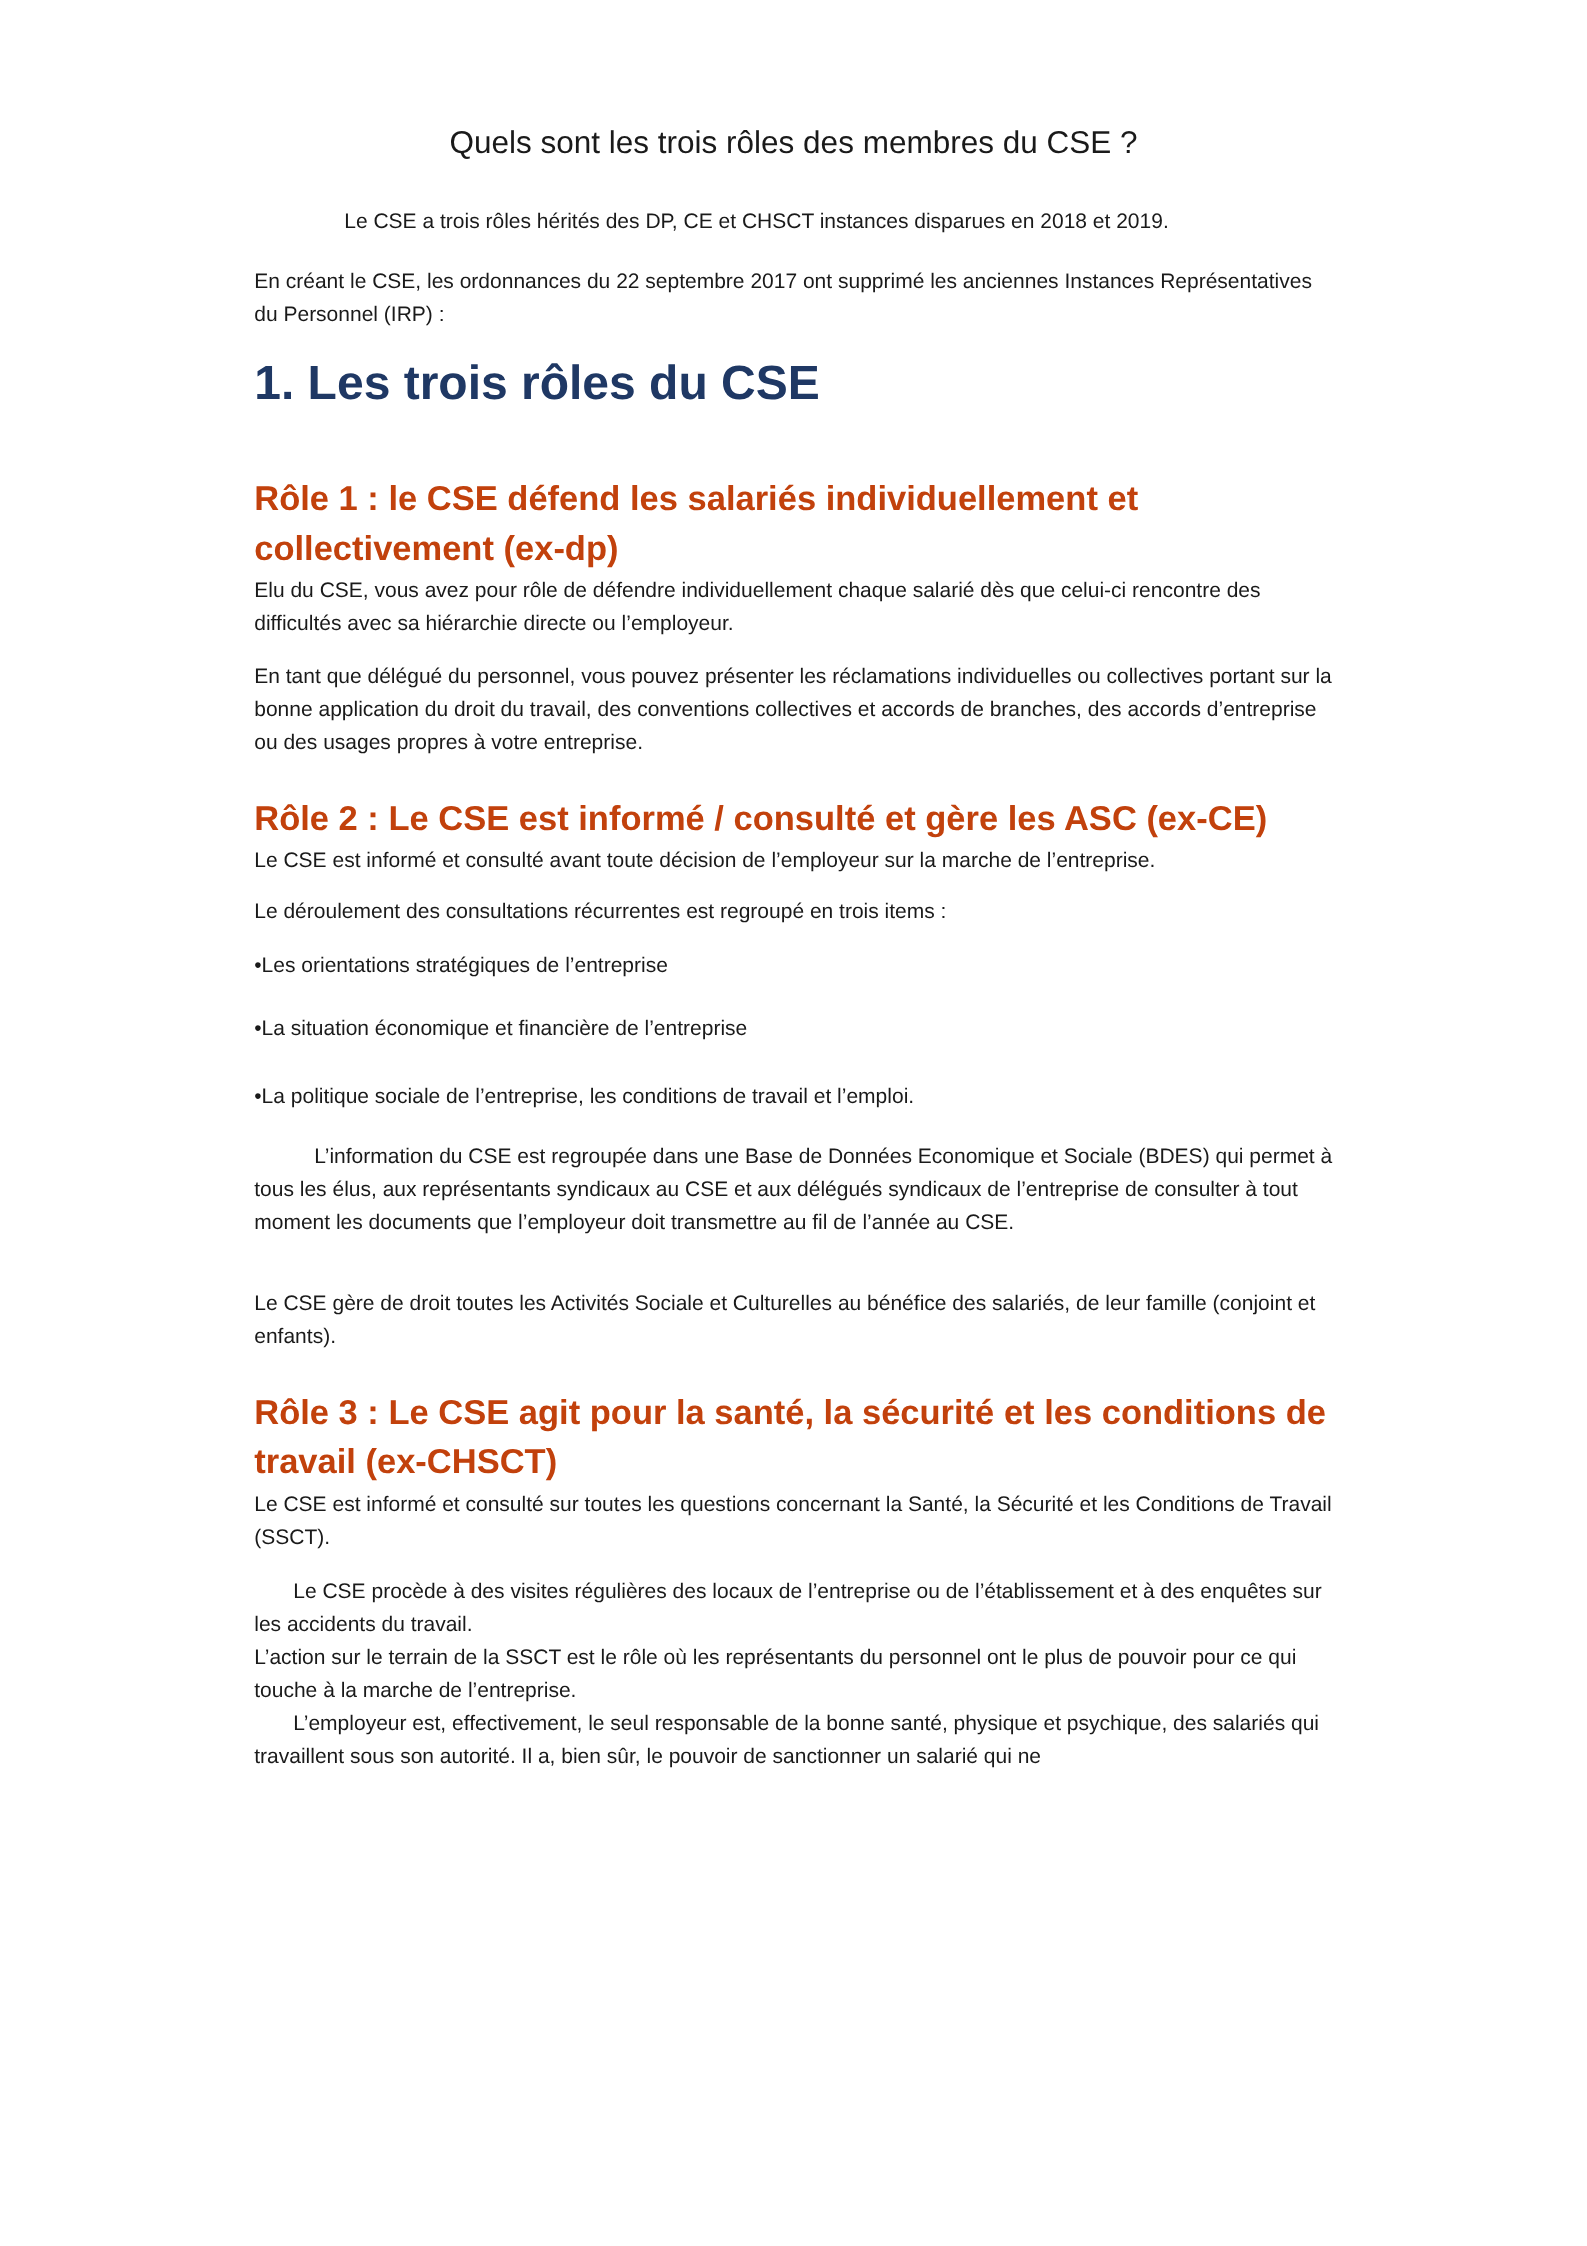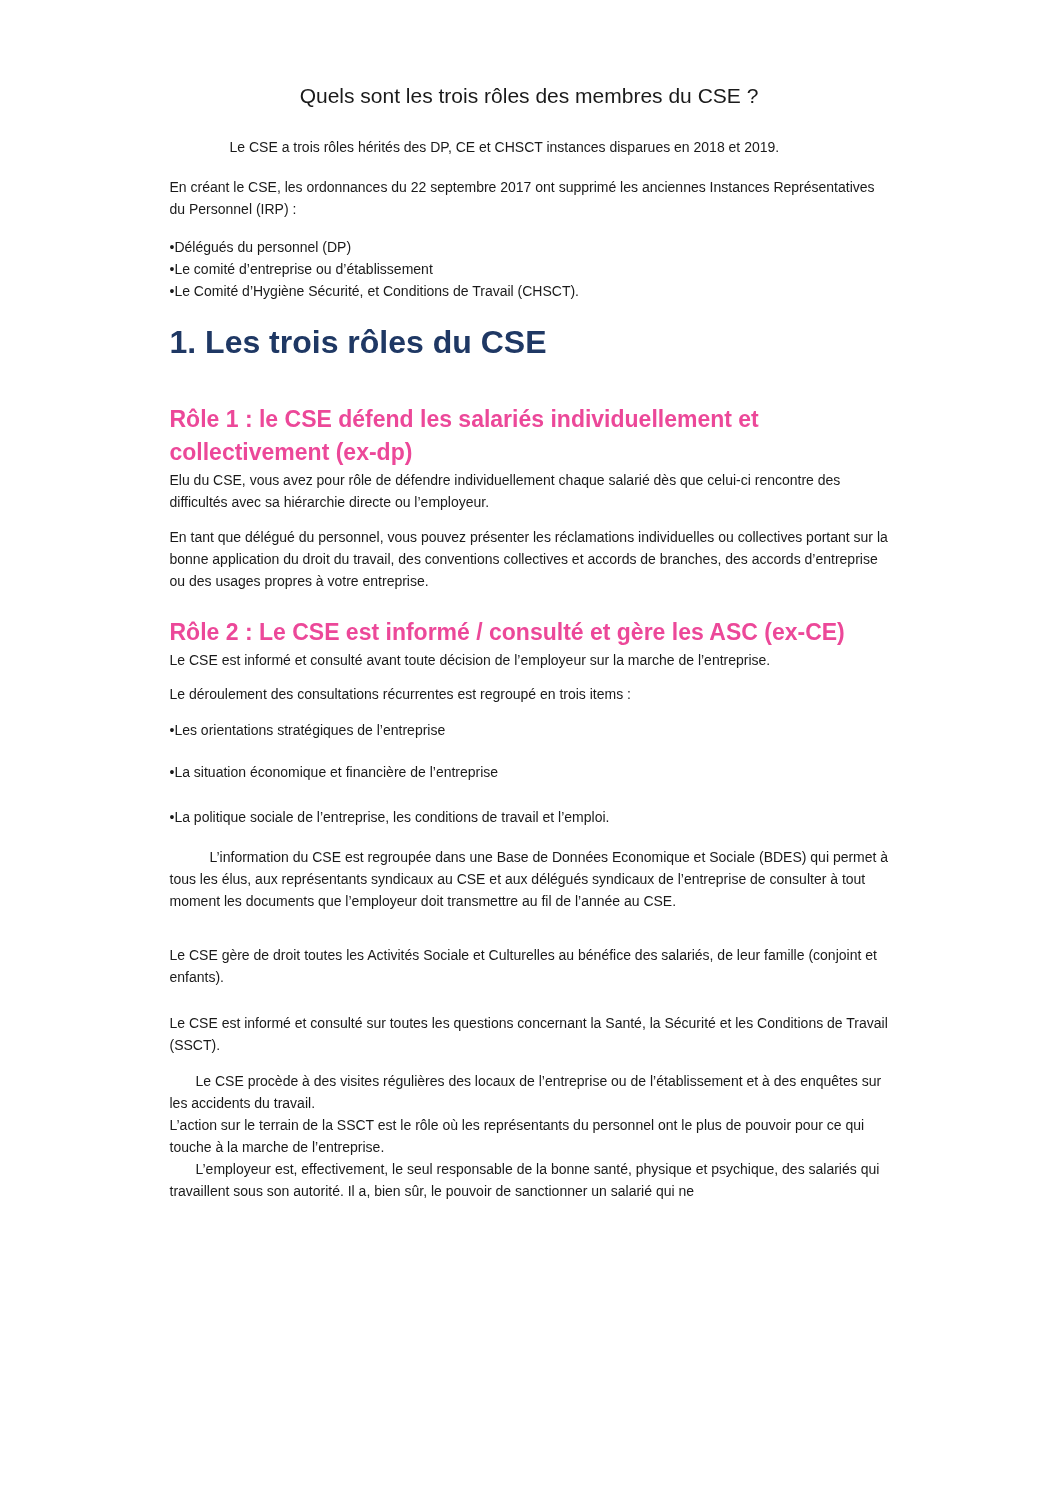--- a/index.html
+++ b/index.html
@@ -27,21 +27,21 @@
   .tight-list p { margin: 0; }
   .tight-list { margin-bottom: 21px; }
   h1.main-heading {
     color: var(--accent, #1f3864);
     font-size: 32px;
     line-height: 38px;
     font-weight: 700;
     margin: 0 0 42px 0;
   }
   h2.role-heading {
-    color: #ec4899;
+    color: #c2410c;
     font-size: 23px;
     line-height: 33px;
     font-weight: 700;
     margin: 0;
   }
   .h2-r1 { margin-bottom: 17px; }
   .p-r1a { margin-bottom: 13px; }
   .p-r1b { margin-bottom: 24px; }
   .h2-r2 { margin-bottom: 30px; }
   .p-r2a { margin-bottom: 12px; }
@@ -59,39 +59,35 @@
 <body>
 
 <div class="doc">
 
   <div class="title">Quels sont les trois rôles des membres du CSE ?</div>
 
   <p class="lead">Le CSE a trois rôles hérités des DP, CE et CHSCT instances disparues en 2018 et 2019.</p>
 
   <p class="p-irp">En créant le CSE, les ordonnances du 22 septembre 2017 ont supprimé les anciennes Instances Représentatives du Personnel (IRP) :</p>
 
-  <div class="tight-list">
-    <p>•Délégués du personnel (DP)</p>
-    <p>•Le comité d’entreprise ou d’établissement</p>
-    <p>•Le Comité d’Hygiène Sécurité, et Conditions de Travail (CHSCT).</p>
-  </div>
 
   <h1 class="main-heading">1. Les trois rôles du CSE</h1>
 
   <h2 class="role-heading h2-r1">Rôle 1 : le CSE défend les salariés individuellement et collectivement (ex-dp)</h2>
   <p class="p-r1a">Elu du CSE, vous avez pour rôle de défendre individuellement chaque salarié dès que celui-ci rencontre des difficultés avec sa hiérarchie directe ou l’employeur.</p>
   <p class="p-r1b">En tant que délégué du personnel, vous pouvez présenter les réclamations individuelles ou collectives portant sur la bonne application du droit du travail, des conventions collectives et accords de branches, des accords d’entreprise ou des usages propres à votre entreprise.</p>
 
   <h2 class="role-heading h2-r2">Rôle 2 : Le CSE est informé / consulté et gère les ASC (ex-CE)</h2>
   <p class="p-r2a">Le CSE est informé et consulté avant toute décision de l’employeur sur la marche de l’entreprise.</p>
   <p class="p-r2b">Le déroulement des consultations récurrentes est regroupé en trois items :</p>
   <p class="b-r2-0">•Les orientations stratégiques de l’entreprise</p>
   <p class="b-r2-1">•La situation économique et financière de l’entreprise</p>
   <p class="b-r2-2">•La politique sociale de l’entreprise, les conditions de travail et l’emploi.</p>
   <p class="p-bdes">L’information du CSE est regroupée dans une Base de Données Economique et Sociale (BDES) qui permet à tous les élus, aux représentants syndicaux au CSE et aux délégués syndicaux de l’entreprise de consulter à tout moment les documents que l’employeur doit transmettre au fil de l’année au CSE.</p>
   <p class="p-asc">Le CSE gère de droit toutes les Activités Sociale et Culturelles  au bénéfice des salariés, de leur famille (conjoint et enfants).</p>
 
+  <h2 class="role-heading h2-r3">Rôle 3 : Le CSE agit pour la santé, la sécurité et les conditions de travail (ex-CHSCT)</h2>
   <p class="p-r3a">Le CSE est informé et consulté sur toutes les questions concernant la Santé, la Sécurité et les Conditions de Travail (SSCT).</p>
   <p class="p-indent">Le CSE procède à des visites régulières des locaux de l’entreprise ou de l’établissement et à des enquêtes sur les accidents du travail.</p>
   <p>L’action sur le terrain de la SSCT est le rôle où les représentants du personnel ont le plus de pouvoir pour ce qui touche à la marche de l’entreprise.</p>
   <p class="p-indent">L’employeur est, effectivement, le seul responsable de la bonne santé, physique et psychique, des salariés qui travaillent sous son autorité. Il a, bien sûr, le pouvoir de sanctionner un salarié qui ne</p>
 
 </div>
 
 </body></html>

